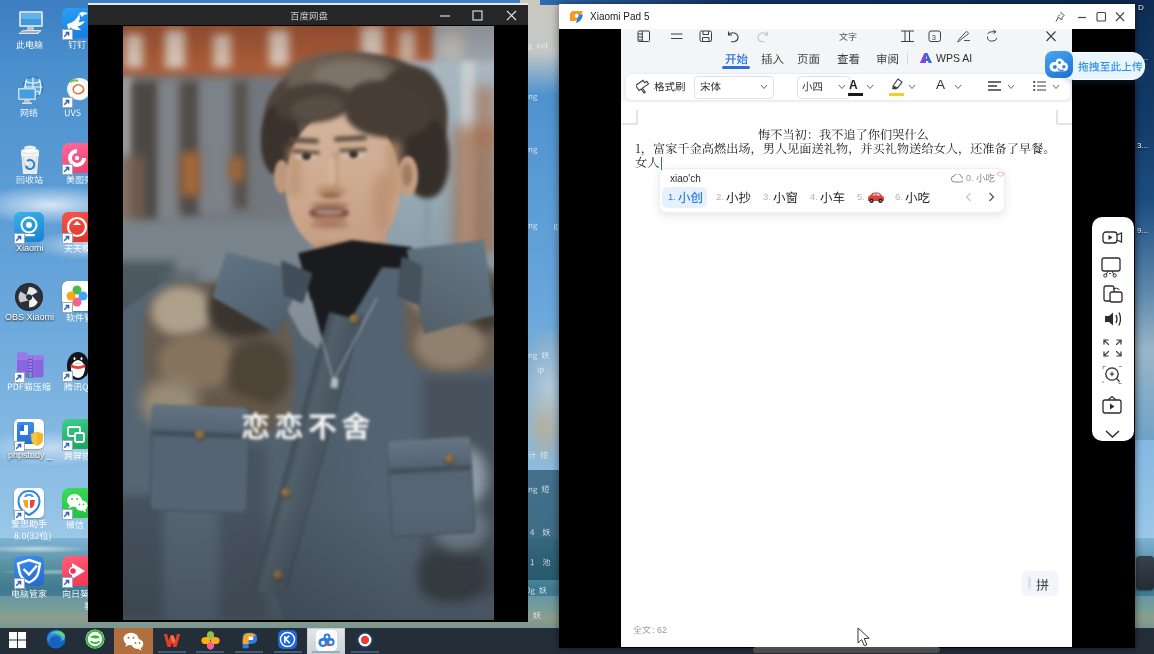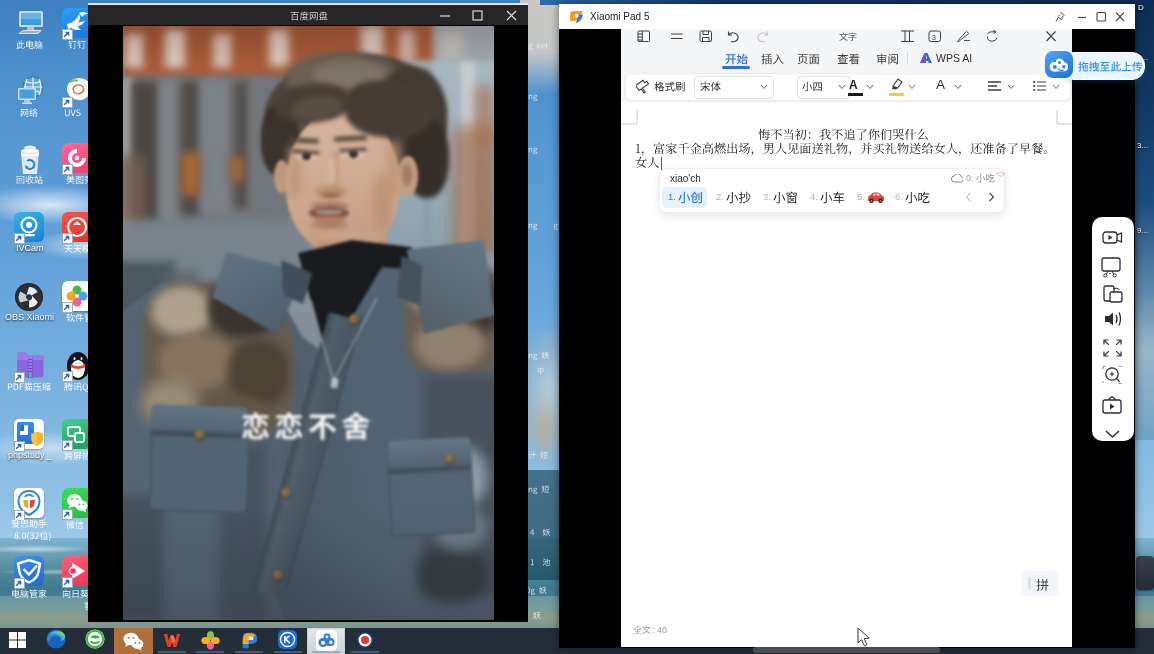--- a/index.html
+++ b/index.html
@@ -66,21 +66,21 @@
     <div style="left:14px;top:212px;width:30px;height:30px;border-radius:6px;background:linear-gradient(160deg,#39b3e8,#1a7fd4)"></div>
 <svg style="left:14px;top:212px" width="30" height="30" viewBox="0 0 30 30">
 <circle cx="15" cy="13" r="7.5" fill="none" stroke="#fff" stroke-width="2"></circle>
 <circle cx="15" cy="13" r="3" fill="#fff"></circle>
 <rect x="9" y="22" width="12" height="2.2" rx="1" fill="#fff"></rect>
 </svg>
     <div style="left:14px;top:233px;width:9px;height:9px;background:#fff;border:.5px solid #9ab"></div>
     <svg style="left:15px;top:234px" width="8" height="8" viewBox="0 0 8 8">
       <path d="M1.2 6.8 L5.2 2.8 M2.6 2.4 L5.6 2.4 L5.6 5.4" stroke="#2a64c8" stroke-width="1.5" fill="none"></path>
     </svg>
-    <div class="lbl" style="left:16px;top:243px;font-size:9px">IVCam</div>
+    <div class="lbl" style="left:16px;top:243px;font-size:9px">Xiaomi</div>
     <svg style="left:13px;top:281px" width="32" height="32" viewBox="0 0 32 32">
 <circle cx="16" cy="16" r="14" fill="#23252d"></circle>
 <circle cx="16" cy="16" r="13" fill="#2e3039"></circle>
 <path d="M16 6 a10 10 0 0 1 8.6 5 l-6 3.4 a3.5 3.5 0 0 0 -5.2 0 Z" fill="#e8e9ec"></path>
 <path d="M7.3 21.5 a10 10 0 0 1 0.1 -11 l6 3.5 a3.5 3.5 0 0 0 2.6 5.2 Z" fill="#c9cbd2"></path>
 <path d="M24.8 21.3 a10 10 0 0 1 -8.7 5.2 l0 -7 a3.5 3.5 0 0 0 2.7 -5.1 Z" fill="#f2f3f5"></path>
 </svg>
     <div class="lbl" style="left:5px;top:312px;font-size:9px">OBS Xiaomi</div>
     <svg style="left:14px;top:350px" width="32" height="30" viewBox="0 0 32 30">
 <path d="M3 5 a2.5 2.5 0 0 1 2.5 -2.5 L12 2.5 L14.5 5.5 L27 5.5 a2.5 2.5 0 0 1 2.5 2.5 L29.5 25 a2.5 2.5 0 0 1 -2.5 2.5 L5.5 27.5 a2.5 2.5 0 0 1 -2.5 -2.5 Z" fill="#8866e0"></path>
@@ -676,21 +676,21 @@
     <svg class="cj " style="left:905.0px;top:191.2px" width="27.0" height="14.4" viewBox="0 0 27.0 14.4">
       <path transform="translate(0,11.2)" d="M5.8 -10.3V-0.3C5.8 -0.1 5.7 0.0 5.5 0.0C5.2 0.1 4.3 0.1 3.4 0.0C3.5 0.3 3.7 0.7 3.8 1.0C4.9 1.0 5.7 1.0 6.2 0.8C6.6 0.7 6.8 0.4 6.8 -0.3V-10.3ZM8.8 -7.1C9.9 -5.3 10.9 -3.0 11.2 -1.5L12.2 -1.9C11.9 -3.4 10.8 -5.7 9.7 -7.5ZM2.5 -7.4C2.2 -5.7 1.5 -3.6 0.4 -2.2C0.7 -2.1 1.1 -1.9 1.3 -1.7C2.4 -3.1 3.2 -5.4 3.6 -7.2Z M13.4 -9.3V-1.1H14.3V-2.1H16.8V-9.3ZM14.3 -8.5H15.9V-3.0H14.3ZM19.1 -10.5C18.7 -8.9 17.9 -7.3 17.0 -6.3C17.2 -6.2 17.6 -5.9 17.8 -5.7C18.2 -6.3 18.7 -6.9 19.1 -7.7H24.3V-8.6H19.5C19.7 -9.1 19.9 -9.7 20.1 -10.3ZM18.4 -6.0V-5.1H21.6C17.8 -1.8 17.6 -1.1 17.6 -0.5C17.6 0.3 18.2 0.8 19.5 0.8H23.0C24.1 0.8 24.5 0.5 24.6 -1.7C24.3 -1.7 24.0 -1.9 23.7 -2.0C23.7 -0.4 23.5 -0.1 23.0 -0.1H19.5C18.9 -0.1 18.5 -0.2 18.5 -0.6C18.5 -1.0 18.9 -1.7 23.6 -5.5C23.6 -5.6 23.7 -5.6 23.7 -5.7L23.1 -6.0L22.8 -6.0Z" fill="#262626"></path>
     </svg>
     <svg style="left:964px;top:192px" width="32" height="10" viewBox="0 0 32 10">
 <path d="M6.5 1 L2.5 5 L6.5 9" stroke="#c8c8c8" stroke-width="1.3" fill="none"></path>
 <path d="M25.5 1 L29.5 5 L25.5 9" stroke="#555" stroke-width="1.3" fill="none"></path>
 </svg>
     <svg class="cj " style="left:633.0px;top:624.9px" width="20.0" height="10.3" viewBox="0 0 20.0 10.3">
       <path transform="translate(0,8.1)" d="M4.4 -7.7C3.5 -6.2 1.9 -4.9 0.2 -4.2C0.4 -4.0 0.6 -3.8 0.7 -3.6C1.1 -3.8 1.4 -4.0 1.8 -4.2V-3.6H4.1V-2.2H1.8V-1.6H4.1V-0.1H0.7V0.5H8.4V-0.1H4.9V-1.6H7.3V-2.2H4.9V-3.6H7.3V-4.2C7.6 -4.0 8.0 -3.8 8.3 -3.6C8.4 -3.8 8.6 -4.0 8.8 -4.1C7.3 -4.9 6.0 -5.8 4.9 -7.1L5.0 -7.4ZM1.8 -4.2C2.8 -4.9 3.8 -5.7 4.5 -6.7C5.4 -5.7 6.3 -4.9 7.3 -4.2Z M12.8 -7.4C13.1 -7.0 13.4 -6.4 13.5 -6.0L14.2 -6.2C14.1 -6.6 13.8 -7.2 13.5 -7.6ZM9.4 -6.0V-5.3H10.9C11.4 -3.9 12.1 -2.8 13.0 -1.8C12.0 -1.0 10.8 -0.4 9.3 0.1C9.5 0.2 9.7 0.5 9.7 0.7C11.2 0.2 12.5 -0.4 13.5 -1.3C14.5 -0.4 15.8 0.3 17.2 0.7C17.4 0.5 17.5 0.2 17.7 0.0C16.3 -0.3 15.0 -1.0 14.0 -1.8C14.9 -2.7 15.6 -3.9 16.2 -5.3H17.6V-6.0ZM13.5 -2.3C12.7 -3.1 12.0 -4.2 11.6 -5.3H15.4C14.9 -4.1 14.3 -3.1 13.5 -2.3Z" fill="#9a9a9a"></path>
     </svg>
-    <div style="left:652px;top:624.5px;font-size:9px;color:#9a9a9a;font-family:'Liberation Sans',sans-serif">: 40</div>
+    <div style="left:652px;top:624.5px;font-size:9px;color:#9a9a9a;font-family:'Liberation Sans',sans-serif">: 62</div>
     <div style="left:1022px;top:571px;width:36px;height:24px;background:#f2f5f9;border-radius:6px;box-shadow:0 1px 3px rgba(0,0,0,.06)"></div>
     <div style="left:1028px;top:577px;width:2.5px;height:12px;border-radius:2px;background:#dde3ea"></div>
     <svg class="cj " style="left:1036.0px;top:577.8px" width="15.0" height="15.0" viewBox="0 0 15.0 15.0">
       <path transform="translate(0,11.7)" d="M5.9 -10.5C6.4 -9.8 6.8 -8.8 7.0 -8.2L7.9 -8.6C7.7 -9.2 7.2 -10.1 6.7 -10.8ZM2.1 -10.9V-8.3H0.5V-7.4H2.1V-4.5C1.5 -4.3 0.9 -4.1 0.4 -4.0L0.6 -3.1L2.1 -3.6V-0.2C2.1 -0.0 2.1 0.0 1.9 0.0C1.8 0.0 1.3 0.0 0.7 0.0C0.8 0.3 1.0 0.7 1.0 1.0C1.8 1.0 2.3 0.9 2.6 0.8C3.0 0.6 3.1 0.4 3.1 -0.2V-3.9L4.4 -4.3L4.2 -5.2L3.1 -4.8V-7.4H4.4V-8.3H3.1V-10.9ZM9.5 -7.2V-4.6H7.6V-4.8V-7.2ZM10.5 -10.9C10.3 -10.1 9.8 -8.9 9.3 -8.2H5.1V-7.2H6.7V-4.8V-4.6H4.7V-3.7H6.6C6.5 -2.3 6.1 -0.7 4.4 0.4C4.6 0.6 4.9 0.9 5.0 1.1C6.9 -0.2 7.5 -2.0 7.6 -3.7H9.5V1.0H10.5V-3.7H12.4V-4.6H10.5V-7.2H12.1V-8.2H10.3C10.7 -8.9 11.2 -9.8 11.5 -10.5Z" fill="#3f3f3f"></path>
     </svg>
     <div style="left:753px;top:647px;width:187px;height:5.5px;border-radius:3px;background:#4d4d4d"></div>
     <svg style="left:857px;top:627px" width="14" height="20" viewBox="0 0 14 20">
 <path d="M1 1 L1 16 L4.6 12.6 L7.3 18.8 L9.9 17.7 L7.2 11.6 L12.2 11.2 Z" fill="#fff" stroke="#333" stroke-width="1"></path>
 </svg>
     <div style="left:1091.5px;top:217px;width:42px;height:224px;background:#fff;border-radius:10px;box-shadow:0 2px 10px rgba(0,0,0,.25)"></div>

